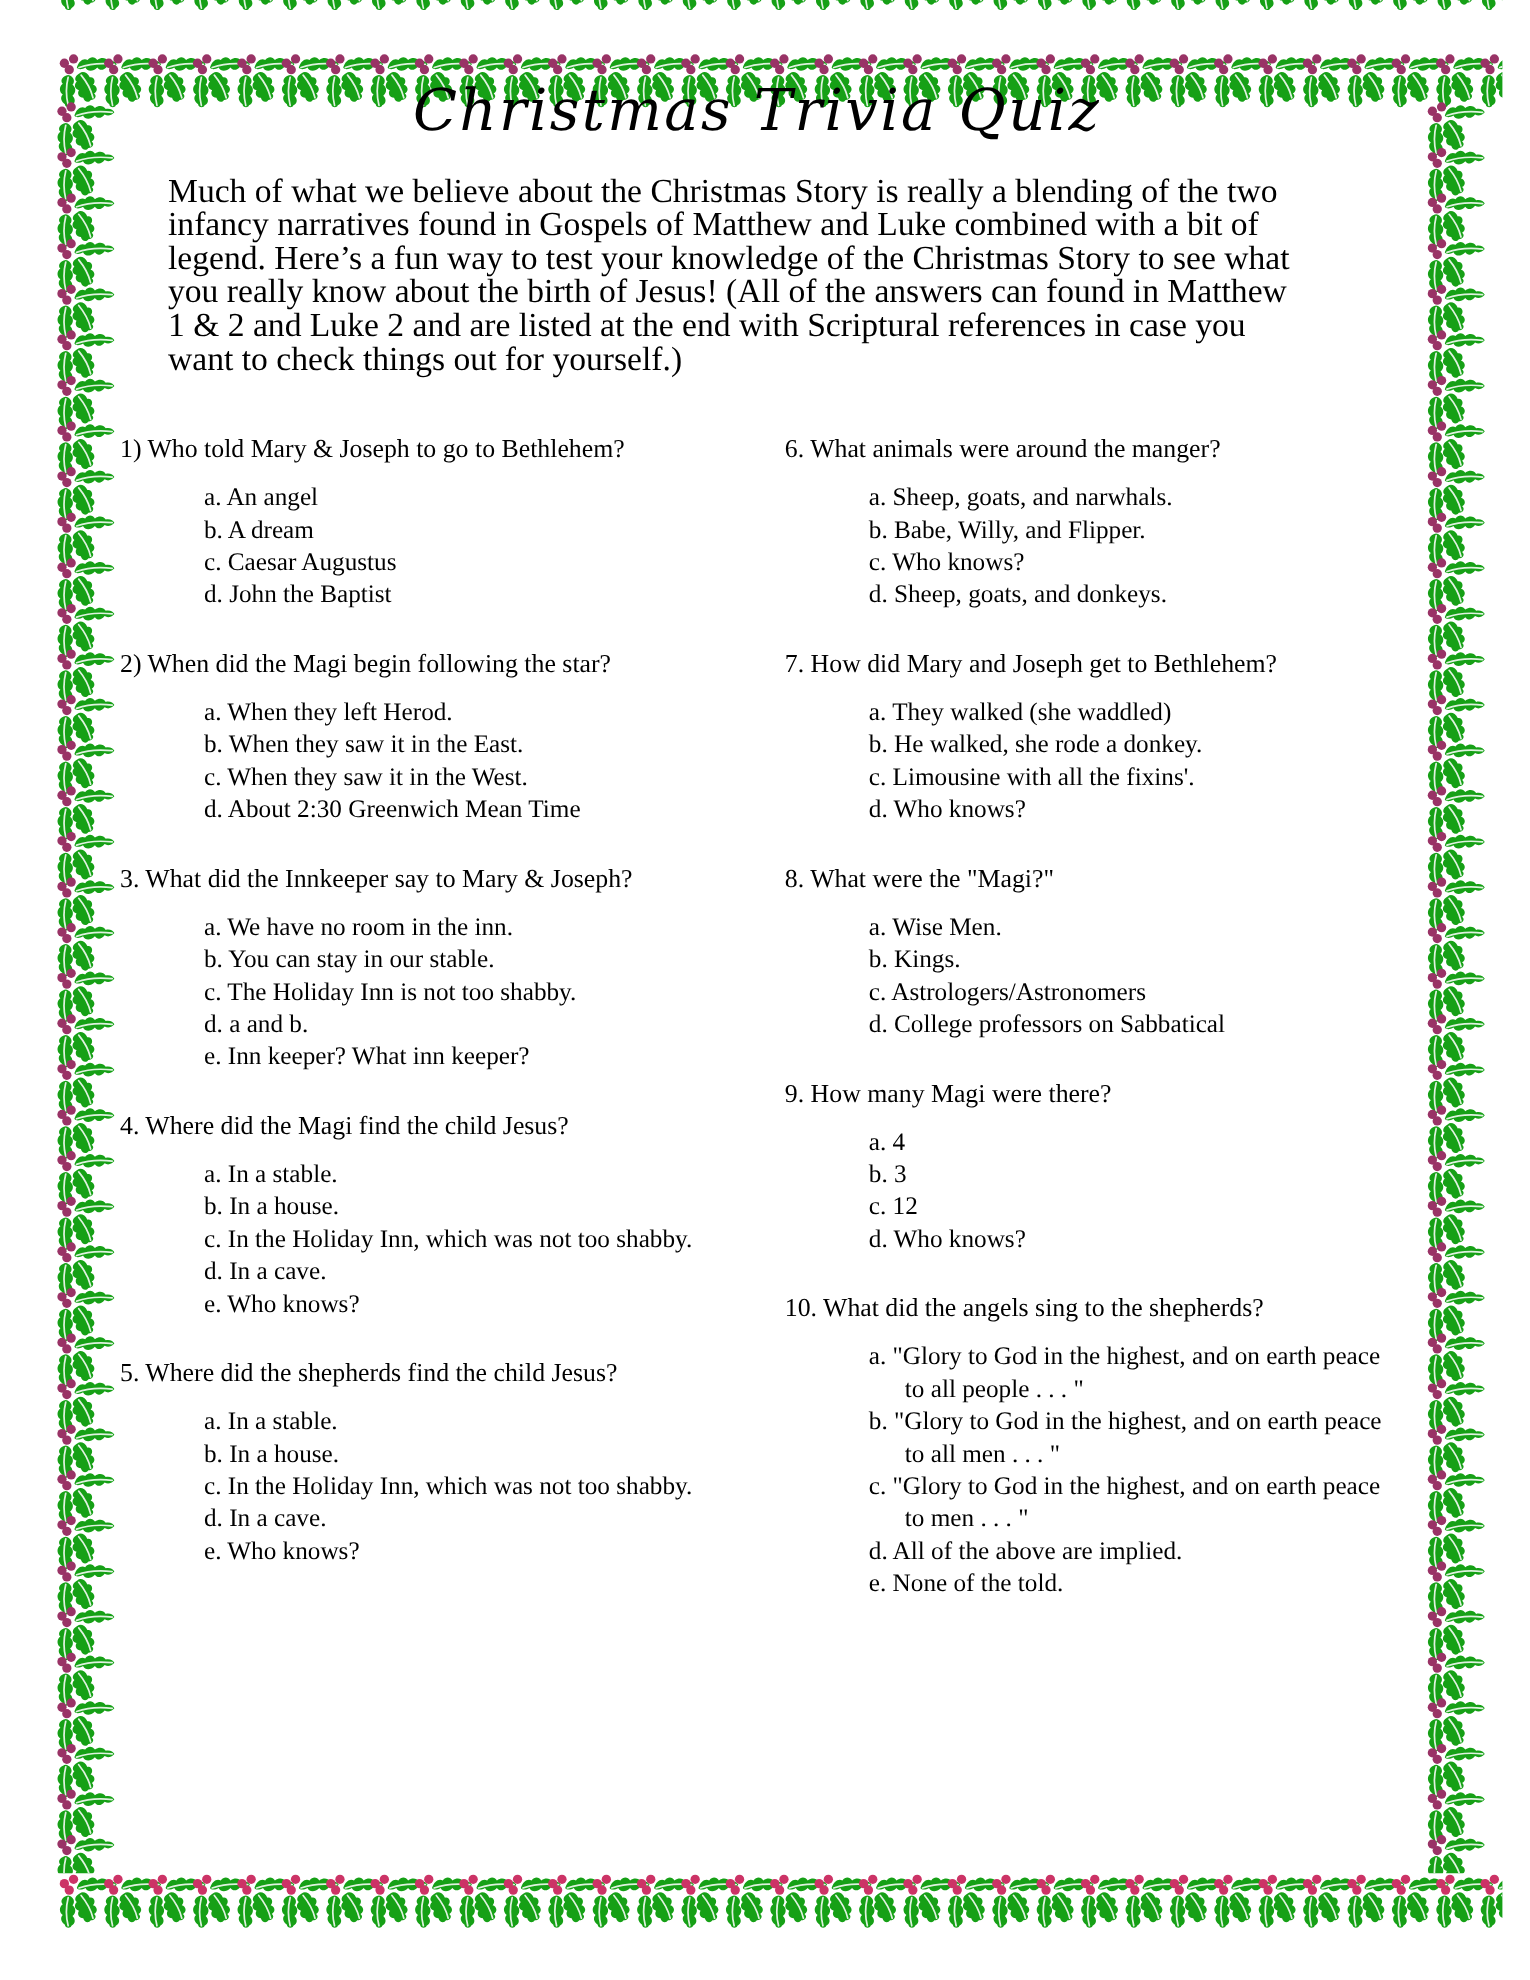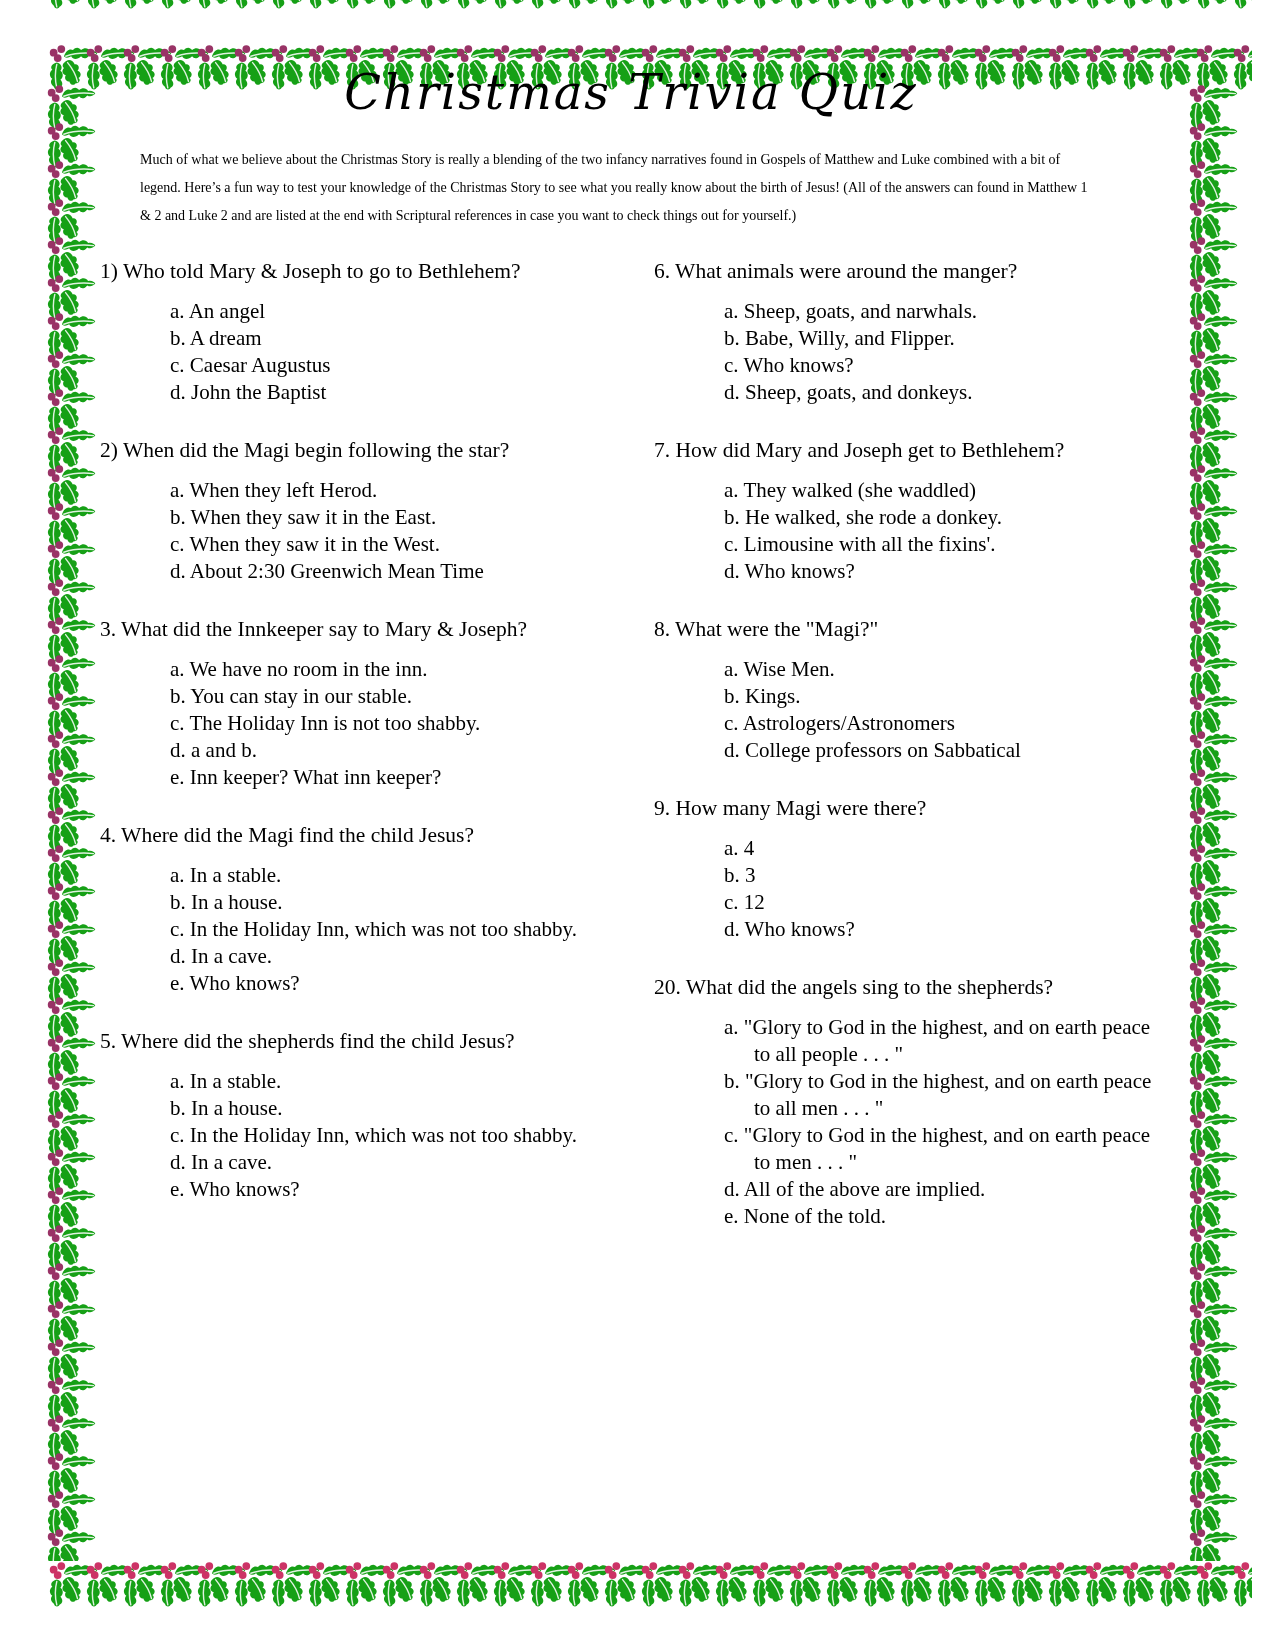--- a/index.html
+++ b/index.html
@@ -29,25 +29,25 @@
 
   .title {
     font-family: "DejaVu Serif", serif;
     font-style: italic; font-weight: normal;
     font-size: 48px; line-height: 1.2;
     text-align: center; letter-spacing: 2px;
     margin: 0 0 24px 0;
   }
 
   .intro {
-    font-size: 14px; line-height: 28px;
+    font-size: 28px; line-height: 28px;
     margin: 0 0 0 40px; width: 952px;
   }
 
-  .quiz { display: flex; gap: 46px; margin-top: 27px; }
+  .quiz { display: flex; gap: 46px; margin-top: 46px; }
   .qcol { width: 508px; flex: none; }
 
   .question { margin-bottom: 30px; }
   .q-text { font-size: 21.5px; line-height: 28px; margin: 0 0 13px 0; }
   .option {
     font-size: 21px; line-height: 27px;
     margin: 0 0 0 70px;
     padding-left: 30px; text-indent: -30px; 
   }
 </style>
@@ -699,21 +699,21 @@
 
       <section class="question">
         <p class="q-text">9. How many Magi were there?</p>
         <p class="option">a. 4</p>
         <p class="option">b. 3</p>
         <p class="option">c. 12</p>
         <p class="option">d. Who knows?</p>
       </section>
 
       <section class="question">
-        <p class="q-text">20. What did the angels sing to the shepherds?</p>
+        <p class="q-text">10. What did the angels sing to the shepherds?</p>
         <p class="option">a. "Glory to God in the highest, and on earth peace to all people . . . "</p>
         <p class="option">b. "Glory to God in the highest, and on earth peace to all men . . . "</p>
         <p class="option">c. "Glory to God in the highest, and on earth peace to men . . . "</p>
         <p class="option">d. All of the above are implied.</p>
         <p class="option">e. None of the told.</p>
       </section>
 
     </div>
   </div>
 </div>

